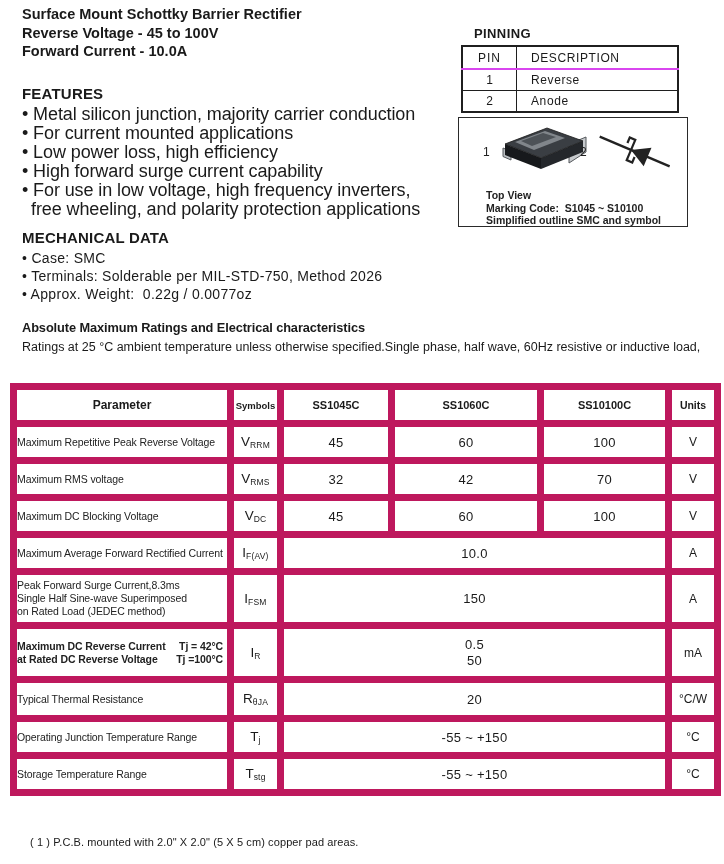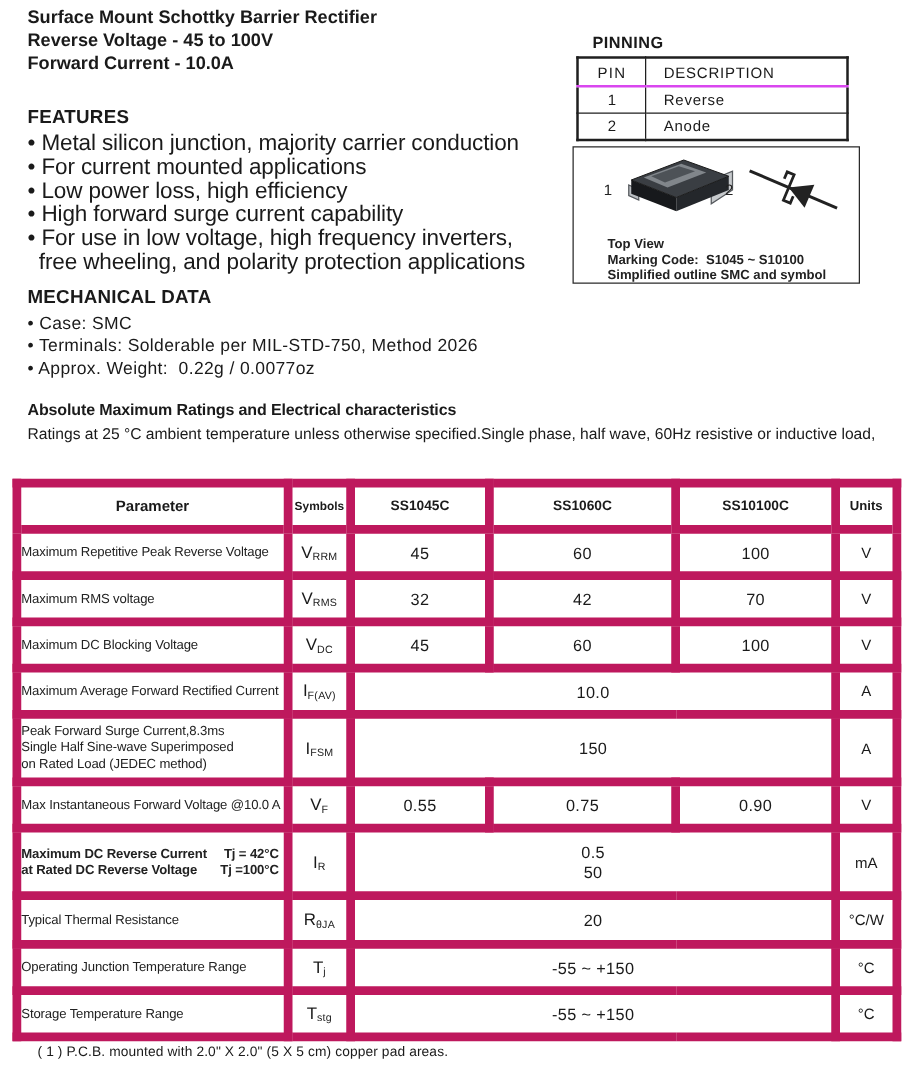--- a/index.html
+++ b/index.html
@@ -193,28 +193,20 @@
     </tr>
     <tr class="h54">
       <td class="param">
         <div>Peak Forward Surge Current,8.3ms</div>
         <div>Single Half Sine-wave Superimposed</div>
         <div>on Rated Load (JEDEC method)</div>
       </td>
       <td class="sym"><span>I</span><span class="ss">FSM</span></td>
       <td class="val" colspan="3">150</td>
       <td class="unit">A</td>
-    </tr>
-    <tr class="h37">
-      <td class="param">Max Instantaneous Forward Voltage @10.0 A</td>
-      <td class="sym"><span>V</span><span class="ss">F</span></td>
-      <td class="val">0.55</td>
-      <td class="val">0.75</td>
-      <td class="val">0.90</td>
-      <td class="unit">V</td>
     </tr>
     <tr class="h54">
       <td class="param">
         <div class="pline">
           <span>Maximum DC Reverse Current</span>
           <span><span>T</span><span class="ss">j</span><span class="pre"> = 42°C</span></span>
         </div>
         <div class="pline">
           <span>at Rated DC Reverse Voltage</span>
           <span><span>T</span><span class="ss">j</span><span class="pre"> =100°C</span></span>

